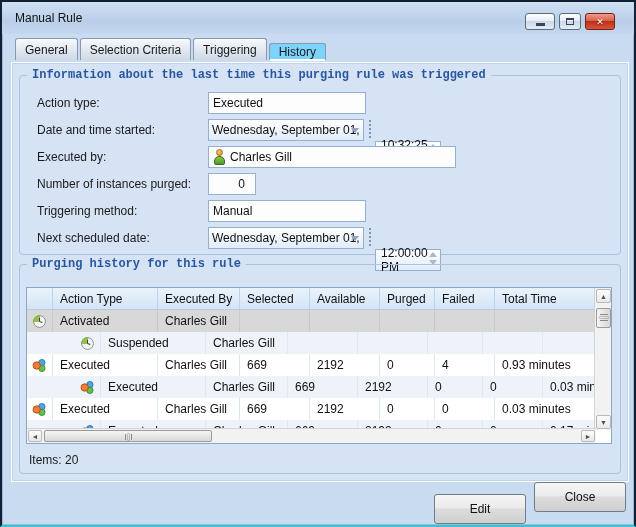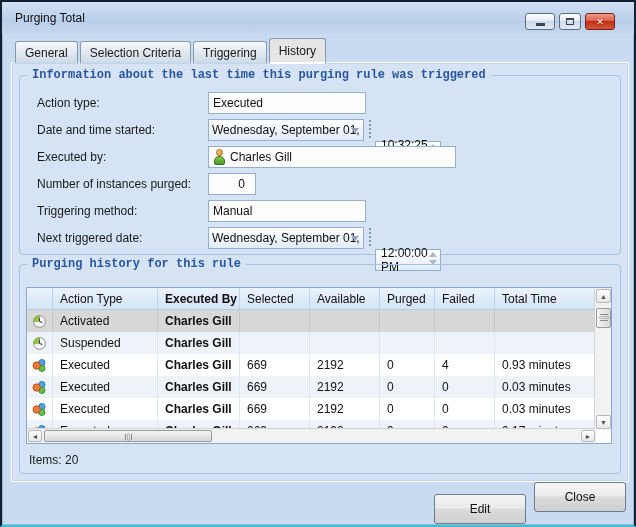--- a/index.html
+++ b/index.html
@@ -39,21 +39,21 @@
 
   
   .tabs { position:absolute; left:13px; top:36px; display:flex; align-items:flex-end; z-index:3; }
   .tab {
     height:22px; padding:0 9px; margin-right:2px; display:flex; align-items:center;
     border:1px solid #8899ad; border-bottom:none; border-radius:3px 3px 0 0;
     background:linear-gradient(#f7fafd,#e3eaf2 45%,#cfd9e5);
     color:#1a1a1a; cursor:default; white-space:nowrap;
   }
   .tab.active {
-    height:25px; background:#e5e5e5; border-color:#8899ad;
+    height:17px; background:#7dd3fc; border-color:#8899ad;
     position:relative; z-index:4;
   }
   .tab.active::after { content:""; position:absolute; left:0; right:0; bottom:-1px; height:2px; background:#ffffff; }
 
   
   .tabpage {
     position:absolute; left:9px; top:60px; width:618px; height:420px;
     background:#d5e3f4; border:1px solid #ffffff;
     box-shadow:0 0 0 1px #c0d4ea inset;
     z-index:2;
@@ -110,26 +110,26 @@
   
   .grid {
     position:absolute; left:6px; top:22px; width:586px; height:157px;
     background:#ffffff; border:1px solid #8aa8c9;
   }
   .grid-header { display:flex; height:22px;
     background:linear-gradient(#eaf3fc,#d3e4f6); border-bottom:1px solid #b3cbe4; width:569px; }
   .hcell { display:flex; align-items:center; padding-left:7px; border-right:1px solid #bed3e9; color:#101010; }
   .grid-body { width:569px; height:120px; overflow:hidden; }
   .grid-row { display:flex; height:22px; background:#ffffff; }
-  .grid-row.stripe { background:#eef3f9; }
+  .grid-row.stripe { background:#eef3f9;padding-left:48px; }
   .grid-row.selected { background:#d8d8d8; }
   .cell { display:flex; align-items:center; padding-left:7px; border-right:1px solid #dde8f3; color:#101010; overflow:hidden; white-space:nowrap; }
   .grid-row.selected .cell { border-right-color:#c9c9c9; }
   .icon-cell { justify-content:center; padding-left:0; }
-  .c0{width:26px;flex:0 0 26px;} .c1{width:105px;flex:0 0 105px;} .c2{width:82px;flex:0 0 82px;font-weight:bold;}
+  .c0{width:26px;flex:0 0 26px;} .c1{width:105px;flex:0 0 105px;} .c2{width:82px;flex:0 0 82px;}
   .c3{width:70px;flex:0 0 70px;} .c4{width:70px;flex:0 0 70px;} .c5{width:55px;flex:0 0 55px;}
   .c6{width:60px;flex:0 0 60px;} .c7{flex:1 1 auto; border-right:none;}
 
   
   .vscroll { position:absolute; right:0; top:0; width:17px; height:142px; background:#f2f2f2; border-left:1px solid #d4d4d4; }
   .hscroll { position:absolute; left:0; bottom:0; width:569px; height:15px; background:#f2f2f2; border-top:1px solid #d4d4d4; }
   .sb-btn { position:absolute; background:linear-gradient(#fdfdfd,#e8e8e8); border:1px solid #b9b9b9; border-radius:2px;
     display:flex; align-items:center; justify-content:center; color:#505050; font-size:7px; }
   .vscroll .up { left:1px; top:1px; width:15px; height:14px; }
   .vscroll .down { left:1px; bottom:1px; width:15px; height:14px; }
@@ -156,21 +156,21 @@
   .close-btn2 { left:532px; top:480px; }
 
   svg { display:block; }
 </style>
 </head>
 <body>
 
 <div class="window">
 
   <div class="titlebar">
-    <div class="title-text">Purging Total</div>
+    <div class="title-text">Manual Rule</div>
     <div class="caption-buttons">
       <div class="cap-btn minimize">
           <span class="min-glyph"></span>
         </div>
       <div class="cap-btn maximize">
           <span class="max-glyph"></span>
         </div>
       <div class="cap-btn close">
           <span>✕</span>
         </div>
@@ -231,21 +231,21 @@
       </div>
 
       <div class="field-row" style="top:124px;">
         <span class="field-label">Triggering method:</span>
         <div class="ctrl textbox">
             <span>Manual</span>
           </div>
       </div>
 
       <div class="field-row" style="top:151px;">
-        <span class="field-label">Next triggered date:</span>
+        <span class="field-label">Next scheduled date:</span>
         <div class="ctrl datecombo">
           <span>Wednesday, September 01,</span>
           <span class="arrow"></span>
         </div>
         <span class="dotted-sep" style="left:349px;"></span>
         <div class="ctrl timespin" style="left:355px;">
           <span>12:00:00 PM</span>
           <span class="spin-arrows">
               <span class="spin-up"></span>
               <span class="spin-down"></span>

